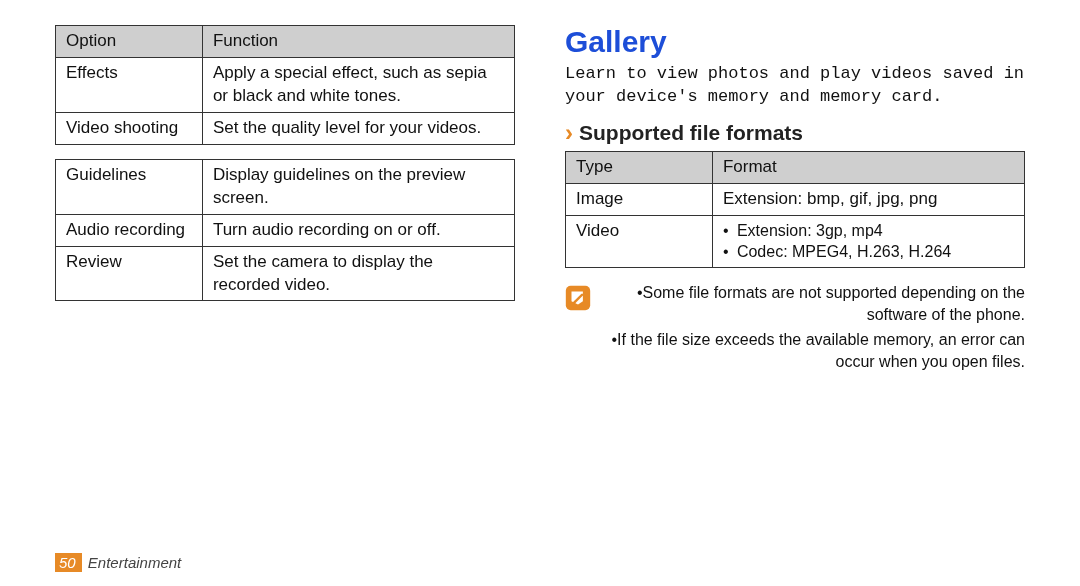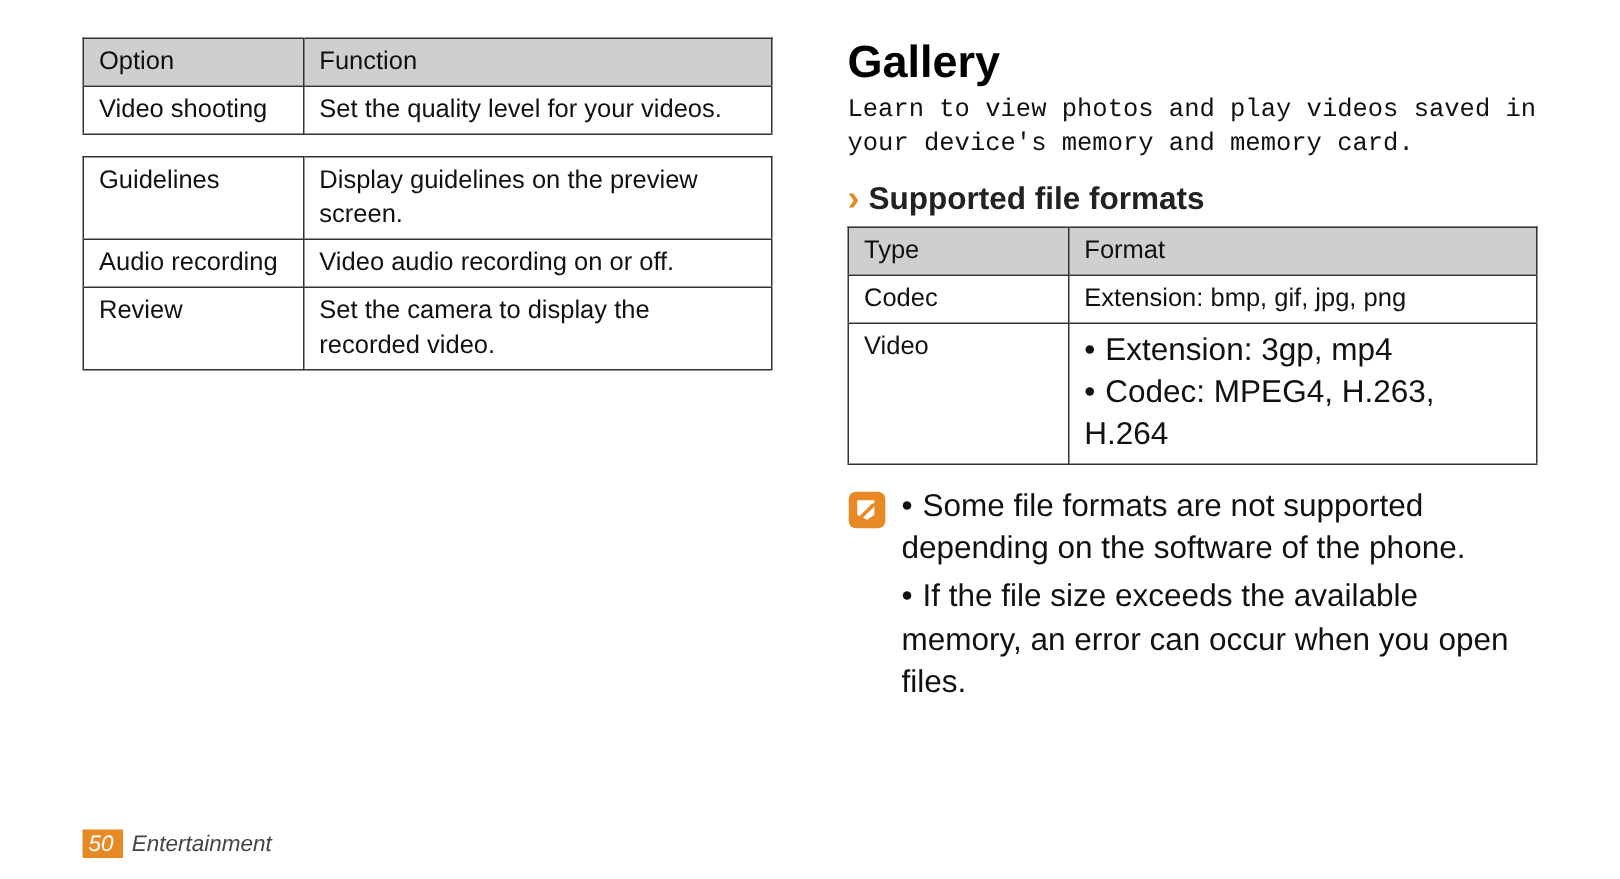--- a/index.html
+++ b/index.html
@@ -43,21 +43,21 @@
     line-height: 1.35;
     margin-bottom: 10px;
     font-family: Liberation Mono, monospace;
   }
   .gear-icon, .tool-icon {
     display: inline-block;
     vertical-align: -2px;
   }
   .gear-icon svg, .tool-icon svg { display: block; }
   h1.section-title {
-    color: #000000;
+    color: #1d4ed8;
     font-size: 30px;
     font-weight: bold;
     margin-bottom: 4px;
   }
   h2.subsection {
     font-size: 21px;
     font-weight: bold;
     color: #222;
     margin: 12px 0 6px 0;
     display: flex;
@@ -65,40 +65,40 @@
   }
   h2.subsection .chev {
     color: #e78a26;
     font-size: 24px;
     font-weight: bold;
     margin-right: 6px;
     line-height: 1;
   }
   ul.bullets {
     list-style: none;
-    font-size: 21px;
+    font-size: 16px;
     line-height: 1.35;
   }
   ul.bullets li::before {
     content: "•";
     display: inline-block;
     width: 14px;
   }
   .note-box {
     display: flex;
     gap: 10px;
     margin-top: 10px;
   }
   .note-icon {
     flex: 0 0 26px;
     height: 26px;
     margin-top: 3px;
   }
   .note-box ul.bullets { flex: 1; }
-  .note-box ul.bullets li { margin-bottom: 4px; }
+  .note-box ul.bullets li { margin-bottom: 4px; text-align: right; }
   .footer {
     position: absolute;
     bottom: 15px;
     left: 55px;
     font-size: 15px;
   }
   .footer .pg {
     background: #e78a26;
     color: #fff;
     font-style: italic;
@@ -114,36 +114,40 @@
 
   <div class="col">
 
     <table>
       <tbody>
           <tr>
         <th class="left">Option</th>
         <th>Function</th>
       </tr>
       <tr>
+        <td class="left">Effects</td>
+        <td>Apply a special effect, such as sepia or black and white tones.</td>
+      </tr>
+      <tr>
         <td class="left">Video shooting</td>
         <td>Set the quality level for your videos.</td>
       </tr>
     </tbody>
       </table>
 
 
     <table>
       <tbody>
       <tr>
         <td class="left">Guidelines</td>
         <td>Display guidelines on the preview screen.</td>
       </tr>
       <tr>
         <td class="left">Audio recording</td>
-        <td>Video audio recording on or off.</td>
+        <td>Turn audio recording on or off.</td>
       </tr>
       <tr>
         <td class="left">Review</td>
         <td>Set the camera to display the recorded video.</td>
       </tr>
     </tbody>
       </table>
   </div>
 
   <div class="col">
@@ -155,21 +159,21 @@
       <span>Supported file formats</span>
     </h2>
 
     <table>
       <tbody>
           <tr>
         <th class="left">Type</th>
         <th>Format</th>
       </tr>
       <tr>
-        <td class="left">Codec</td>
+        <td class="left">Image</td>
         <td>Extension: bmp, gif, jpg, png</td>
       </tr>
       <tr>
         <td class="left">Video</td>
         <td>
           <ul class="bullets">
             <li>Extension: 3gp, mp4</li>
             <li>Codec: MPEG4, H.263, H.264</li>
           </ul>
         </td>

